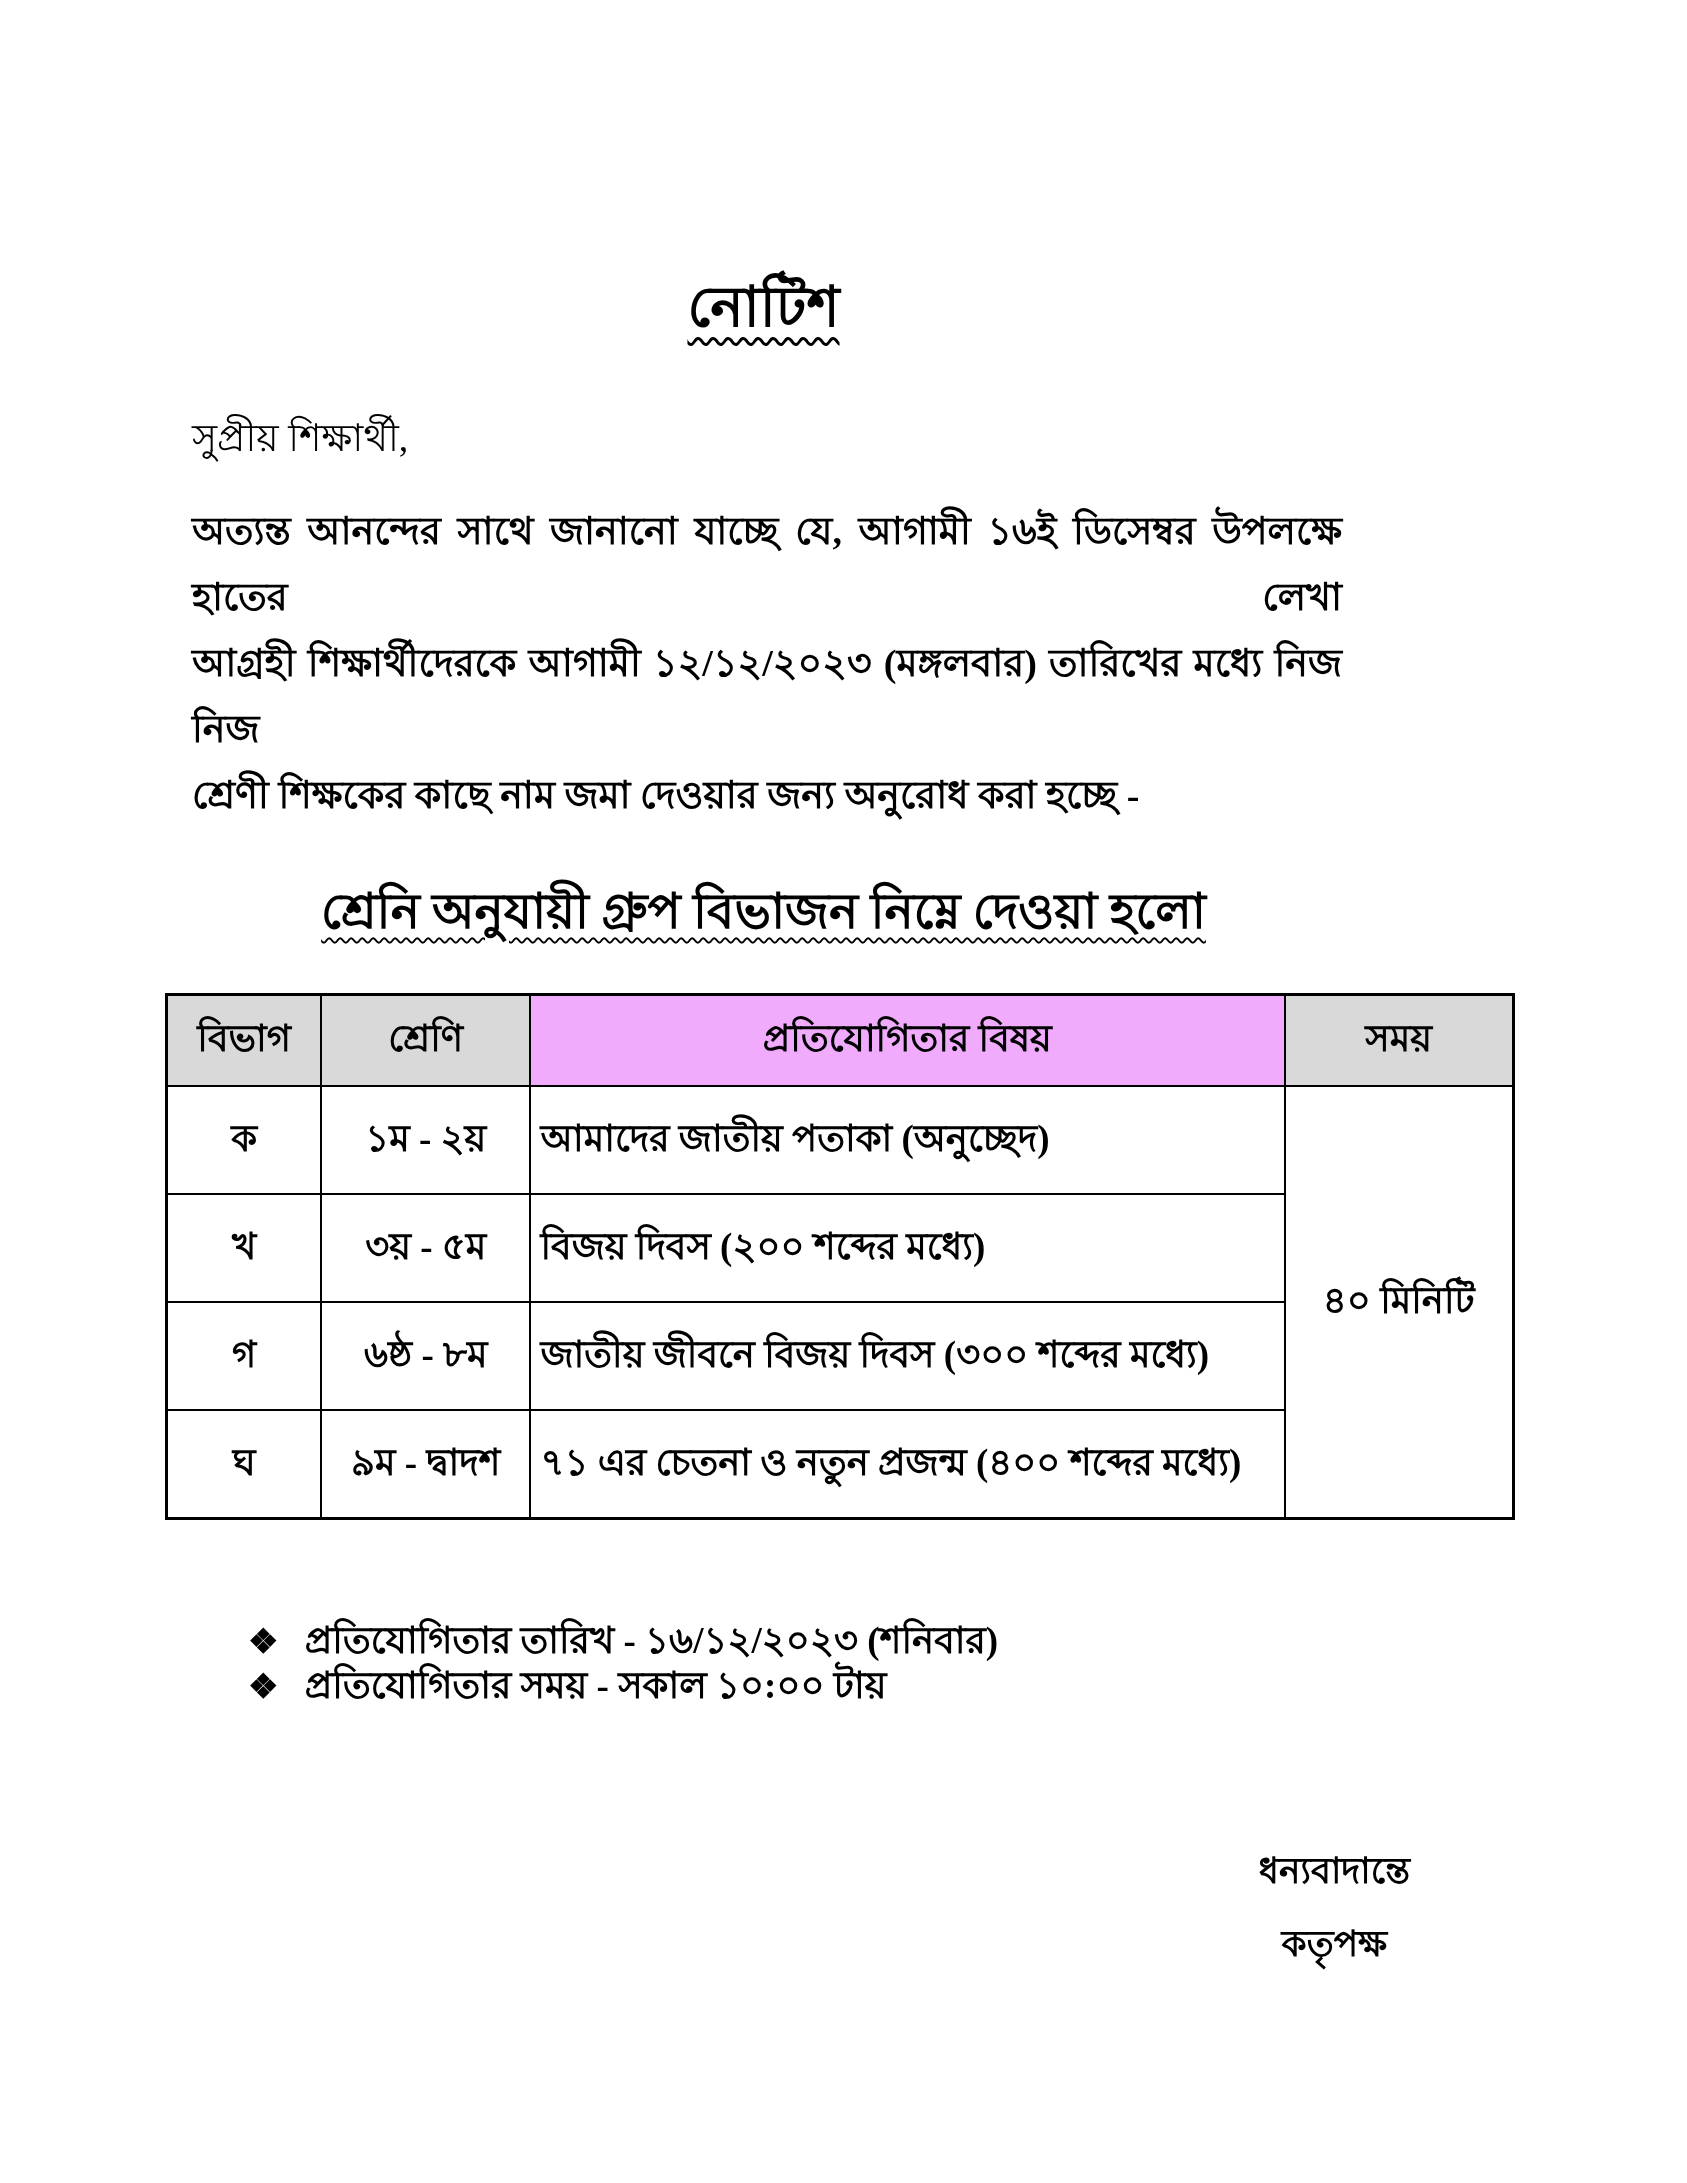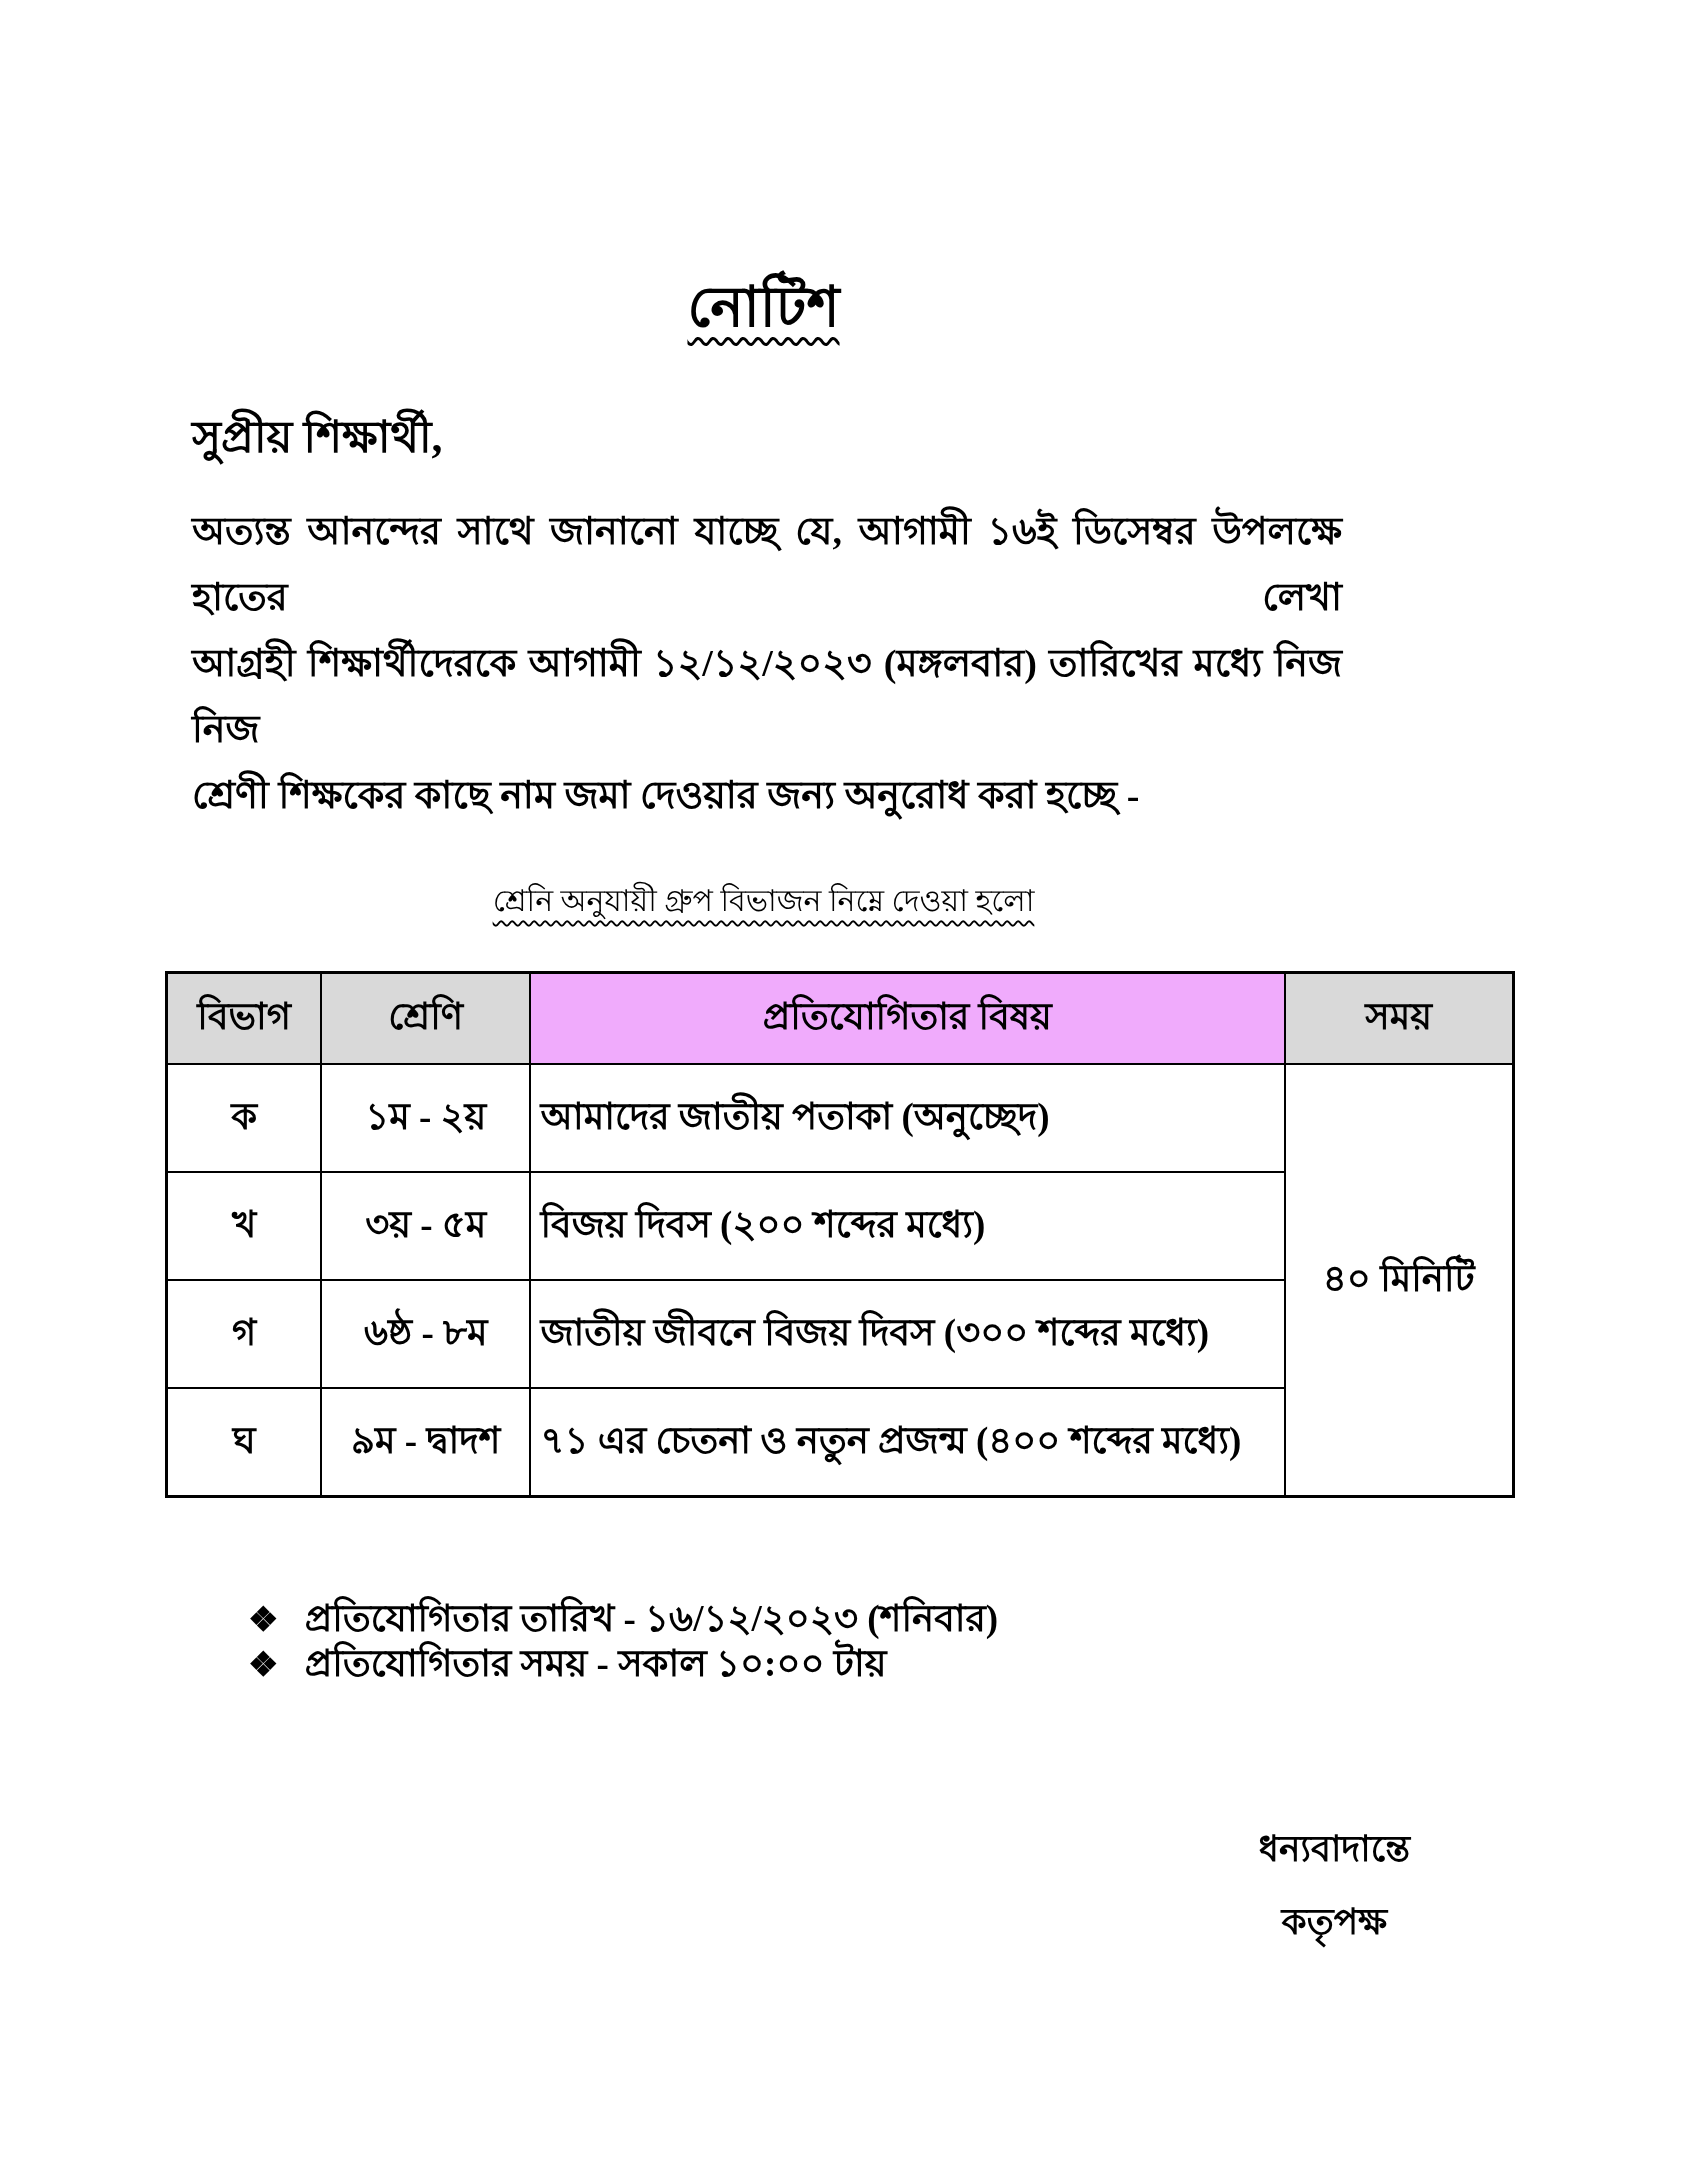--- a/index.html
+++ b/index.html
@@ -33,22 +33,22 @@
     line-height: 1.15;
     text-decoration: underline;
     text-decoration-style: wavy;
     text-decoration-thickness: 2.6px;
     text-underline-offset: 10.6px;
   }
 
   
   .greeting {
     margin: 66px 185px 0 192px;
-    font-size: 44px;
-    font-weight: bold;
+    font-size: 38px;
+    font-weight: normal;
     line-height: 66px;
   }
   .para {
     margin: 26.5px 185px 0 192px;
   }
   .para-line {
     font-size: 38px;
     font-weight: bold;
     line-height: 66px;
     text-align: justify;
@@ -59,22 +59,22 @@
     text-align-last: left;
   }
 
   
   .section-heading-wrap {
     margin-top: 56px;
     text-align: center;
   }
   .section-heading {
     display: inline-block;
-    font-size: 30px;
-    font-weight: normal;
+    font-size: 49px;
+    font-weight: bold;
     line-height: 1.15;
     text-decoration: underline;
     text-decoration-style: wavy;
     text-decoration-thickness: 2px;
     text-underline-offset: 9.3px;
   }
 
   
   .group-table {
     margin-top: 53px;

